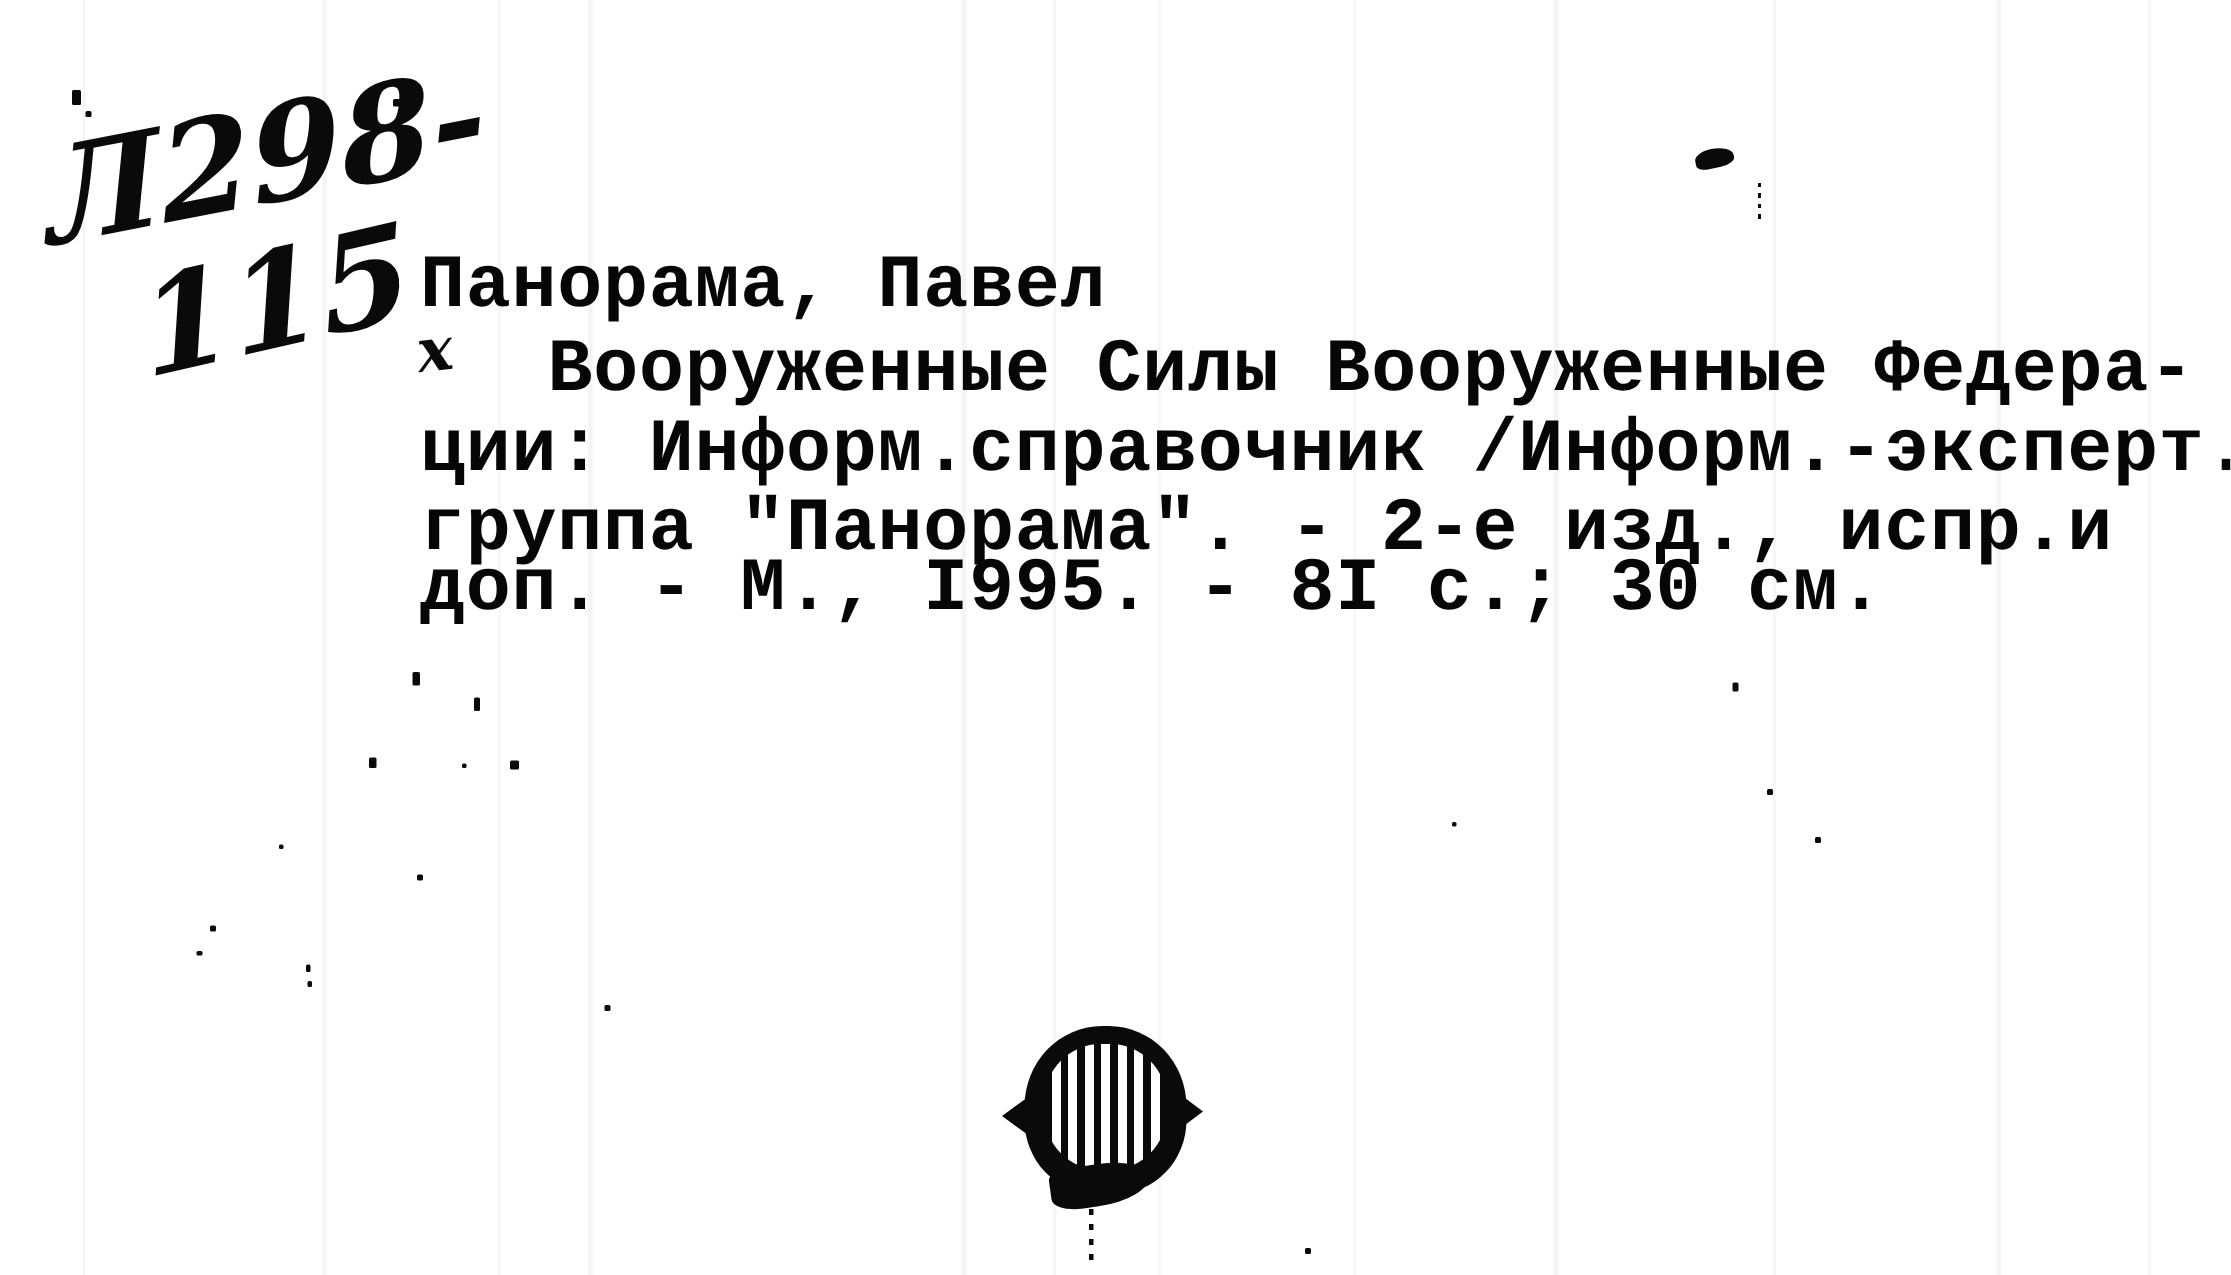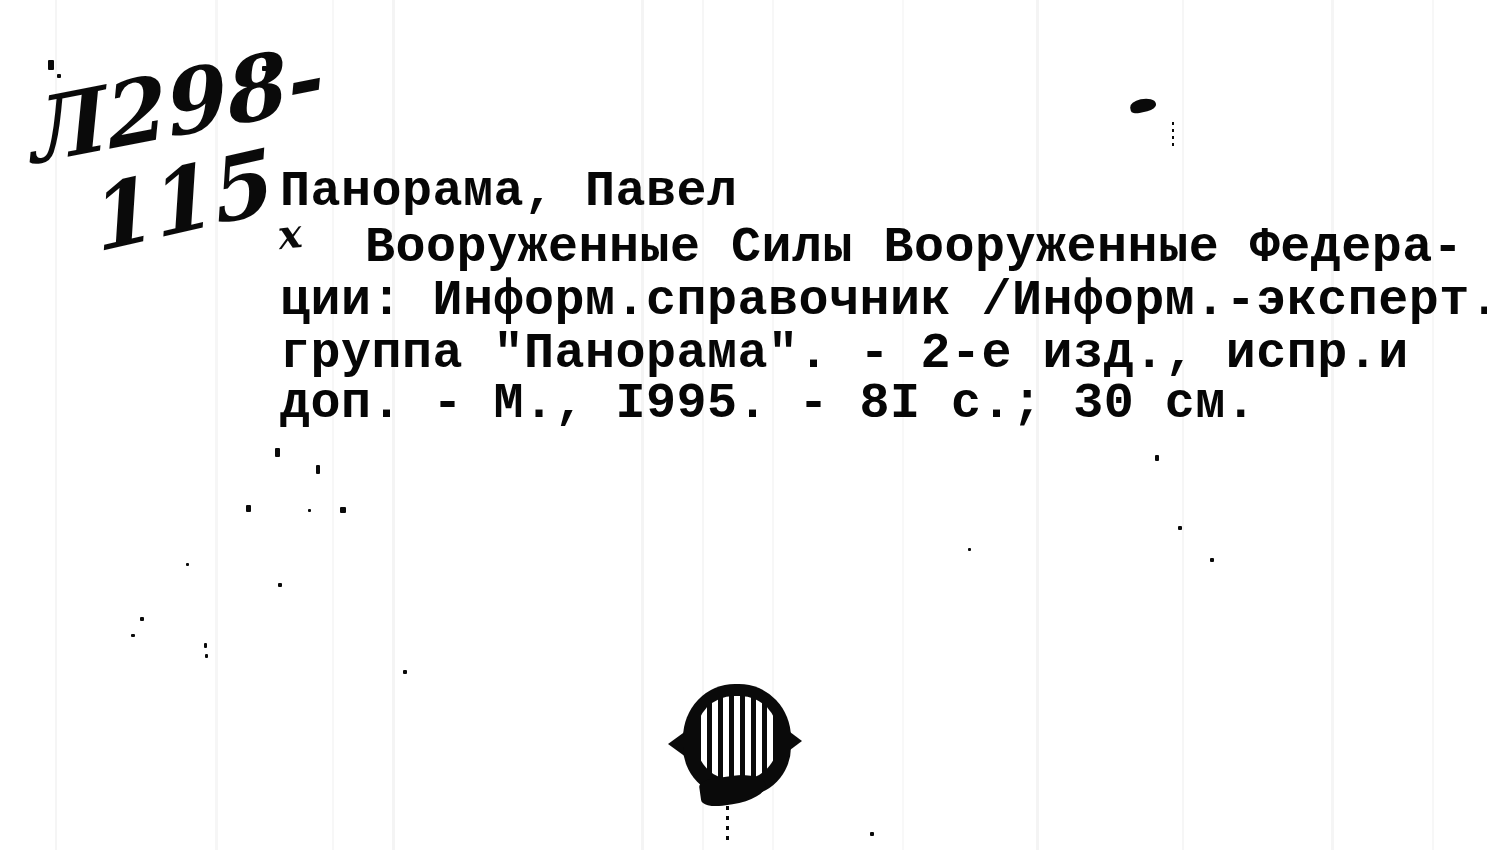--- a/index.html
+++ b/index.html
@@ -53,21 +53,21 @@
     font-size: 50px;
     line-height: 52px;
     color: #060606;
     white-space: pre;
     letter-spacing: 0.5px;
   }
   #author-line   { top: 166px; }
   #body-line-0   { top: 222px; padding-left: 85px; }
   #body-line-1   { top: 275px; }
   #body-line-2   { top: 328px; }
-  #body-line-3   { top: 378px; font-family: Liberation Mono, monospace; }
+  #body-line-3   { top: 368px; font-family: Liberation Mono, monospace; }
   #tracing-mark {
     position: absolute;
     left: 278px;
     top: 210px;
     font-family: "DejaVu Serif", serif;
     font-style: italic;
     font-weight: bold;
     font-size: 40px;
     color: #0a0a0a;
     transform: rotate(-6deg);

